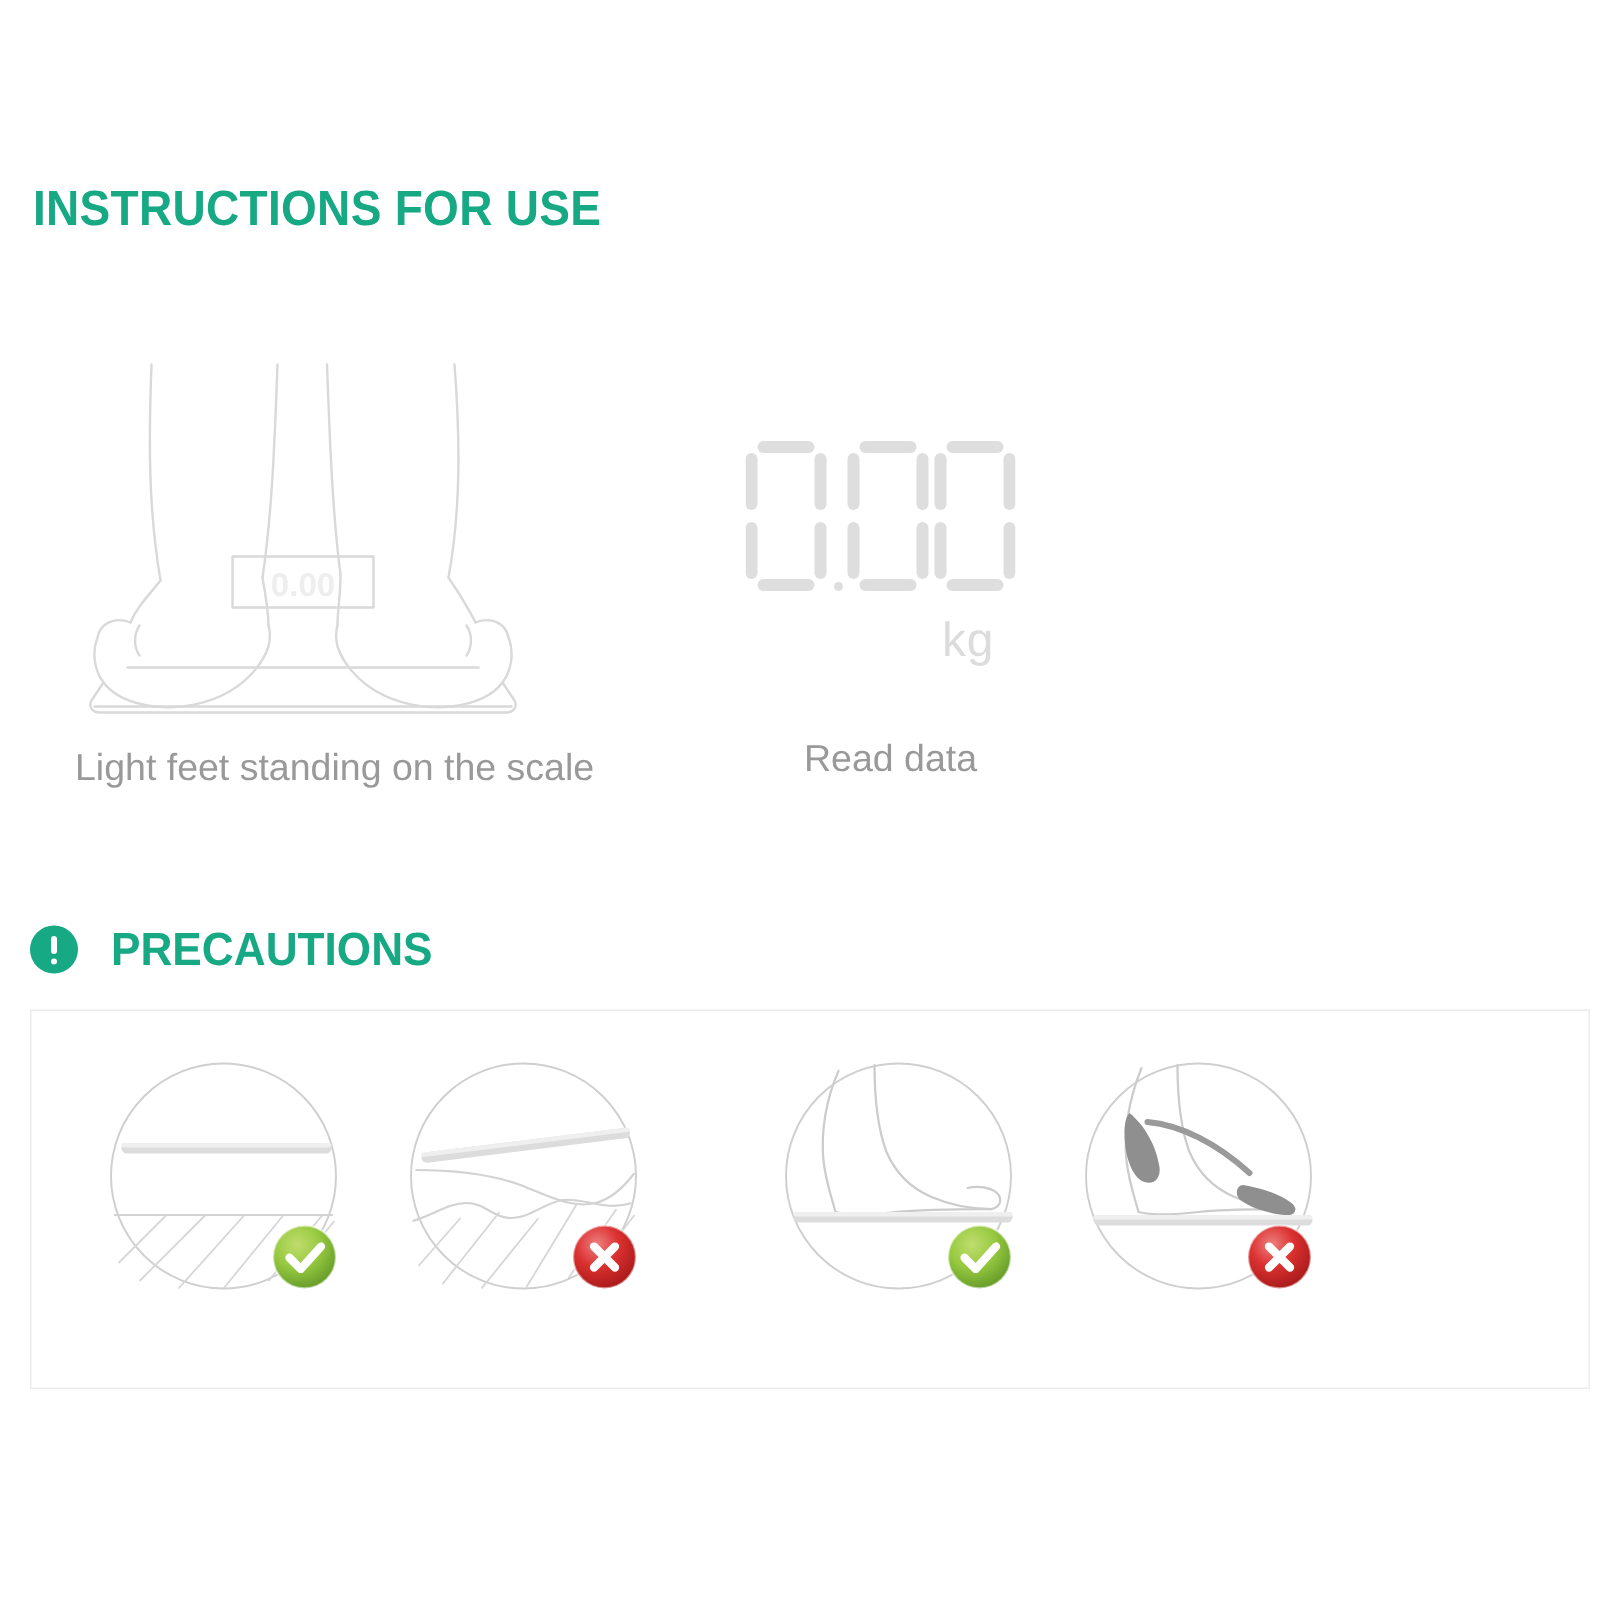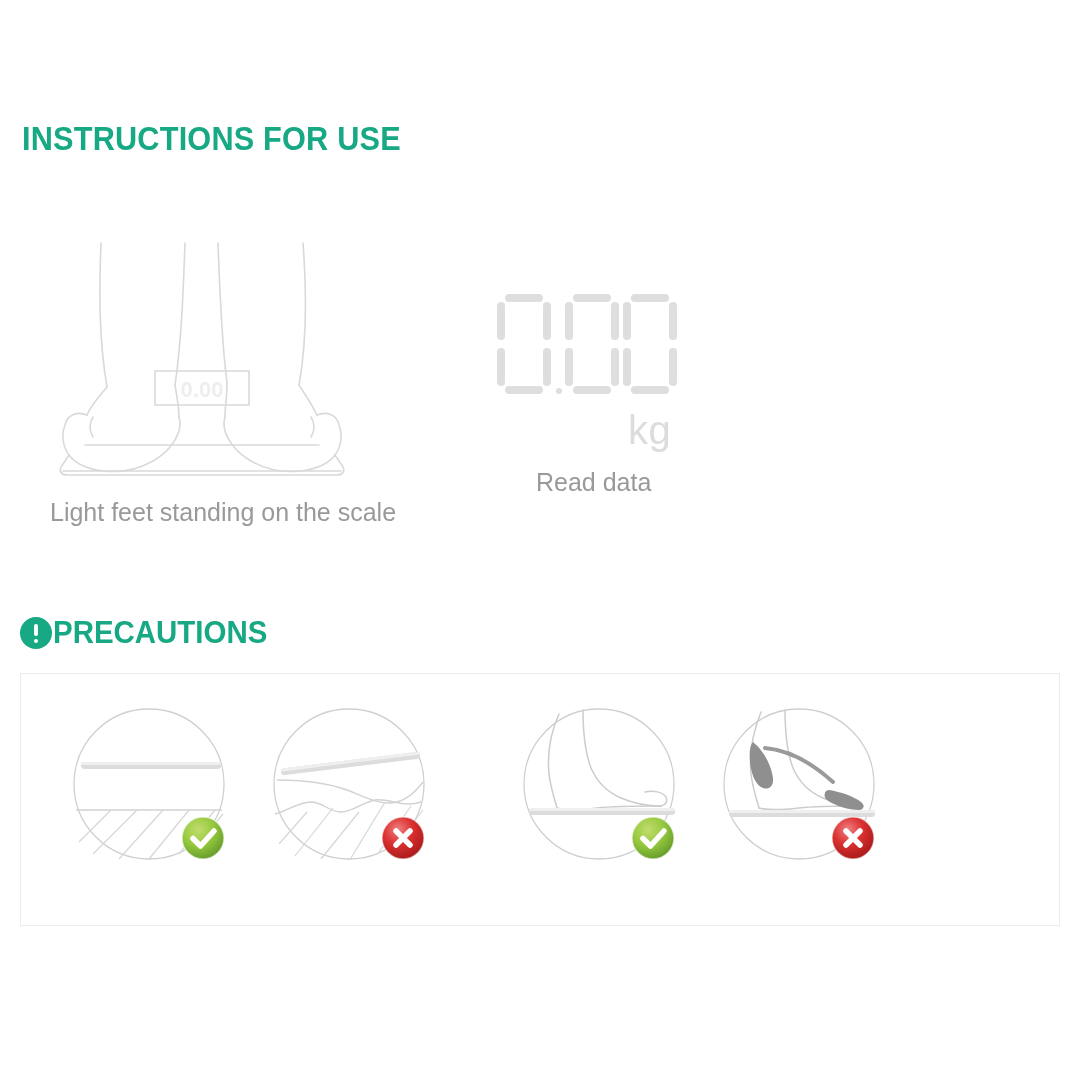--- a/index.html
+++ b/index.html
@@ -30,21 +30,21 @@
     transform: scaleX(0.93);
     transform-origin: left center;
   }
 
   #precautions-heading {
     position: absolute;
     left: 20px;
     top: 615px;
     display: flex;
     align-items: center;
-    gap: 1px;
+    gap: 22px;
   }
   #precautions-heading .warn-icon {
     width: 32px;
     height: 32px;
     border-radius: 50%;
     background: #17a884;
     position: relative;
     flex: none;
   }
   #precautions-heading .warn-icon::before {
@@ -84,35 +84,35 @@
   }
   #step-feet { left: 55px; top: 235px; width: 330px; height: 250px; }
 
   .step-caption {
     position: absolute;
     font-size: 25px;
     color: #999999;
     white-space: nowrap;
   }
   #caption-feet { left: 50px; top: 498px; }
-  #caption-read { left: 536px; top: 468px; text-align: right; }
+  #caption-read { left: 536px; top: 492px; text-align: right; }
 
   
   #seg-display {
     position: absolute;
     left: 497px;
     top: 292px;
     width: 180px;
     height: 115px;
   }
   #kg-unit {
     position: absolute;
     left: 628px;
     top: 408px;
-    font-size: 40px;
+    font-size: 32px;
     color: #dcdcdc;
     letter-spacing: 0.5px;
   }
 
   
   #precautions-panel {
     position: absolute;
     left: 20px;
     top: 673px;
     width: 1040px;

